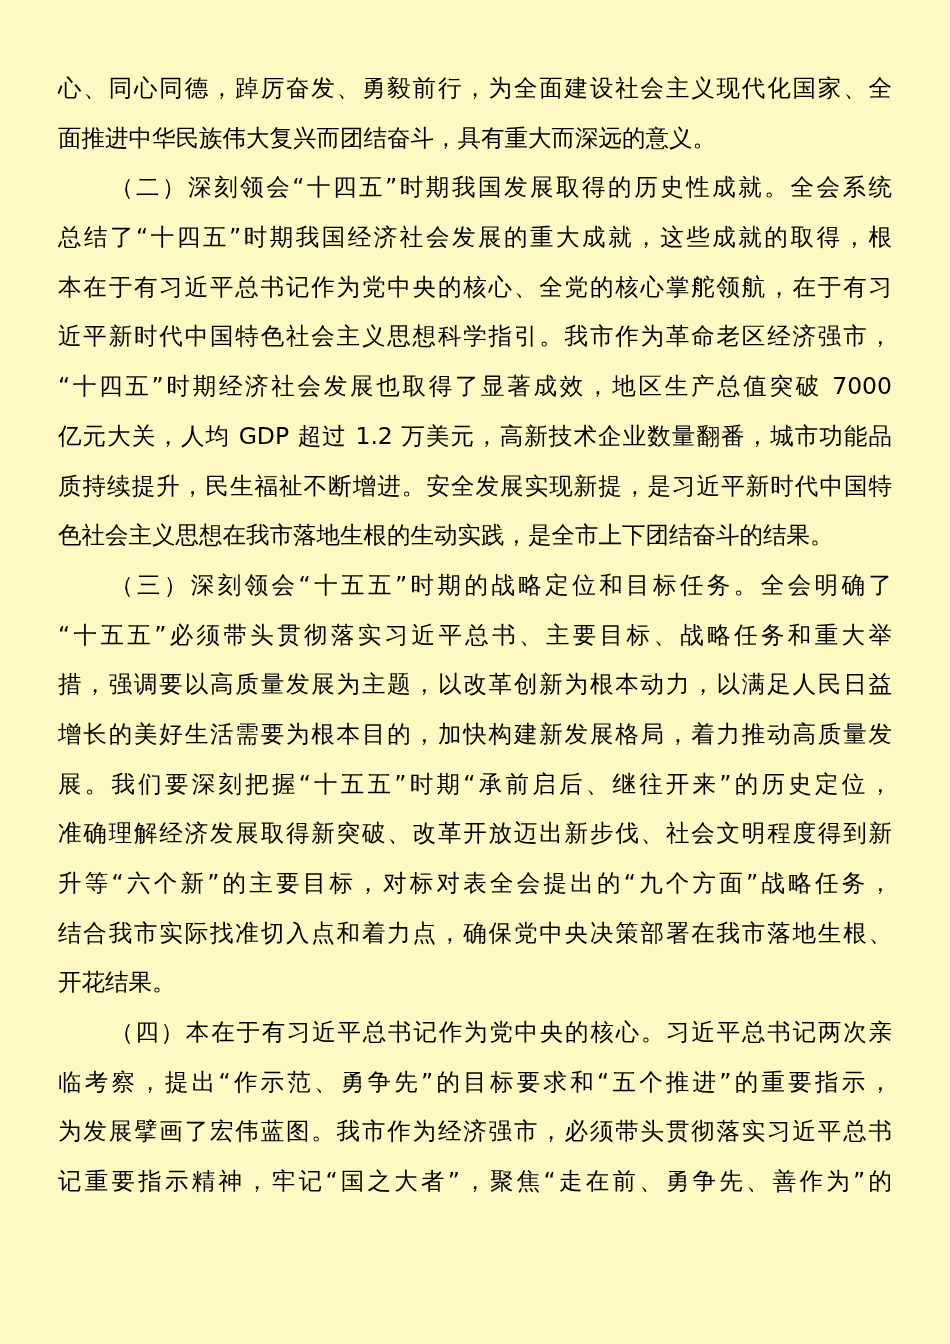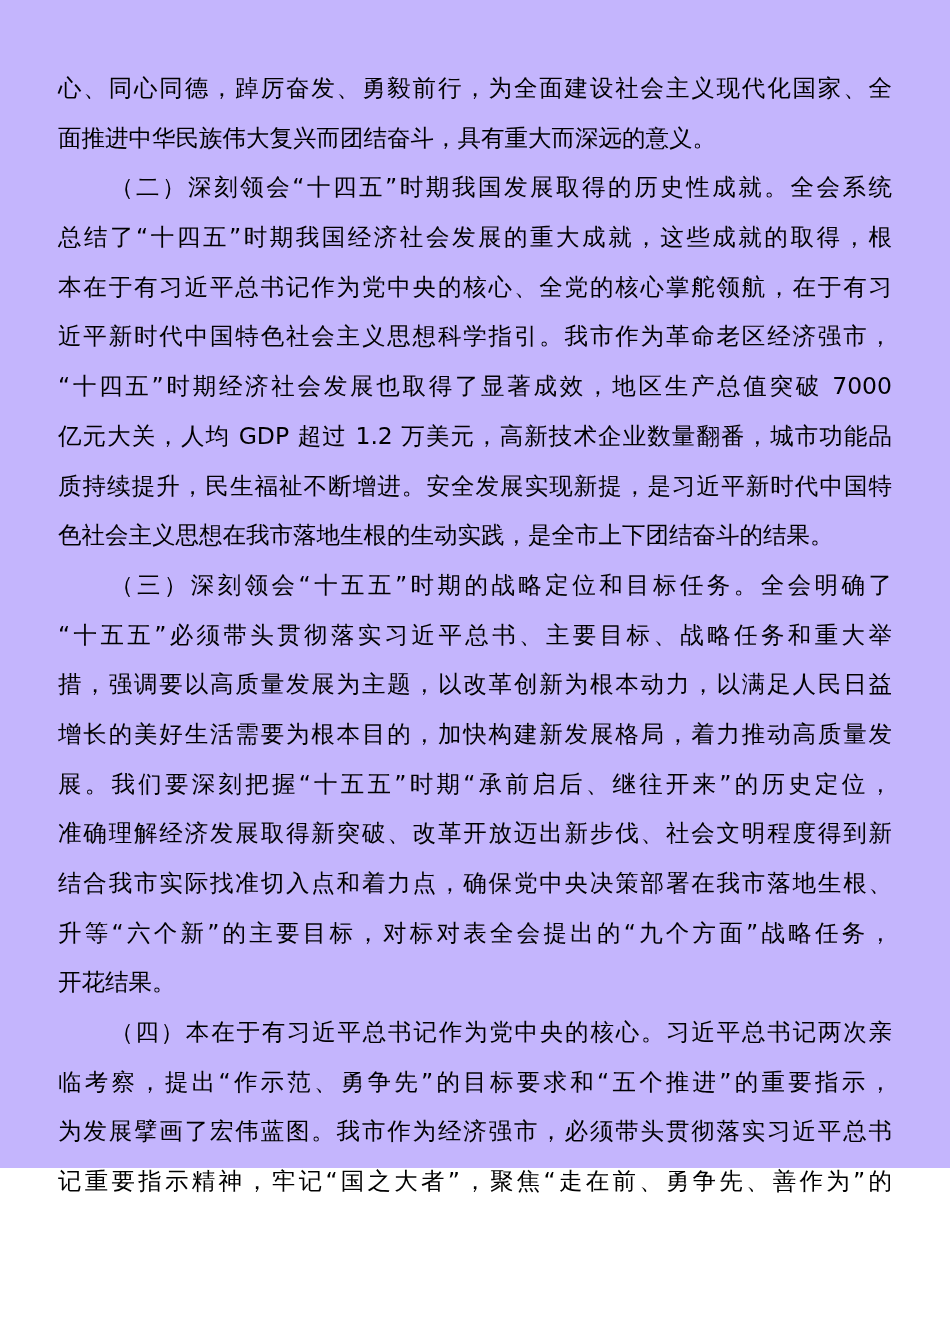--- a/index.html
+++ b/index.html
@@ -13,22 +13,22 @@
       position: relative;
       overflow: hidden;
       font-family: "DejaVu Sans", "Liberation Sans", sans-serif;
       color: #000000;
     }
     .page {
       position: absolute;
       left: 0;
       top: 0;
       width: 950px;
-      height: 1168px;
-      background: #c4b5fd;
+      height: 1344px;
+      background: #fef9c3;
     }
     .body-text {
       position: absolute;
       left: 58px;
       top: 64px;
       width: 834px;
     }
     .line {
       display: block;
       height: 49.7px;
@@ -60,21 +60,21 @@
     <div class="line">“十四五”时期经济社会发展也取得了显著成效，地区生产总值突破 7000</div>
     <div class="line">亿元大关，人均 GDP 超过 1.2 万美元，高新技术企业数量翻番，城市功能品</div>
     <div class="line">质持续提升，民生福祉不断增进。安全发展实现新提，是习近平新时代中国特</div>
     <div class="line last">色社会主义思想在我市落地生根的生动实践，是全市上下团结奋斗的结果。</div>
     <div class="line indent">（三）深刻领会“十五五”时期的战略定位和目标任务。全会明确了</div>
     <div class="line">“十五五”必须带头贯彻落实习近平总书、主要目标、战略任务和重大举</div>
     <div class="line">措，强调要以高质量发展为主题，以改革创新为根本动力，以满足人民日益</div>
     <div class="line">增长的美好生活需要为根本目的，加快构建新发展格局，着力推动高质量发</div>
     <div class="line">展。我们要深刻把握“十五五”时期“承前启后、继往开来”的历史定位，</div>
     <div class="line">准确理解经济发展取得新突破、改革开放迈出新步伐、社会文明程度得到新</div>
+    <div class="line">升等“六个新”的主要目标，对标对表全会提出的“九个方面”战略任务，</div>
     <div class="line">结合我市实际找准切入点和着力点，确保党中央决策部署在我市落地生根、</div>
-    <div class="line">升等“六个新”的主要目标，对标对表全会提出的“九个方面”战略任务，</div>
     <div class="line last">开花结果。</div>
     <div class="line indent">（四）本在于有习近平总书记作为党中央的核心。习近平总书记两次亲</div>
     <div class="line">临考察，提出“作示范、勇争先”的目标要求和“五个推进”的重要指示，</div>
     <div class="line">为发展擘画了宏伟蓝图。我市作为经济强市，必须带头贯彻落实习近平总书</div>
     <div class="line">记重要指示精神，牢记“国之大者”，聚焦“走在前、勇争先、善作为”的</div>
   </div>
 </div>
 
 </body></html>

